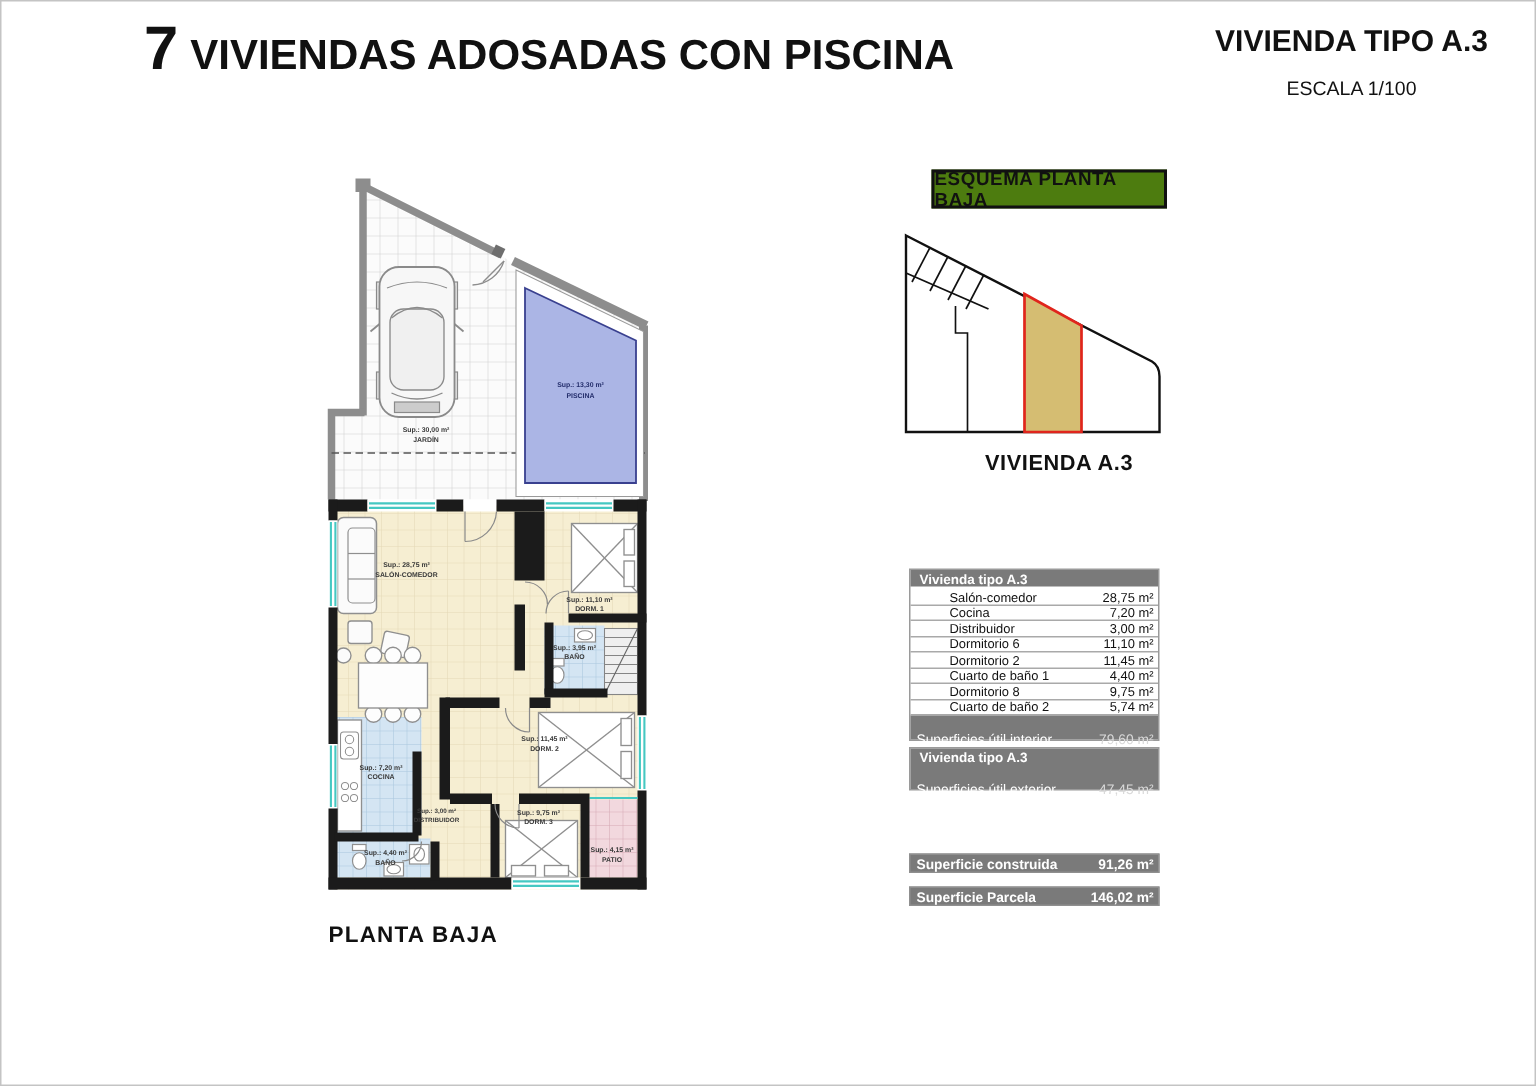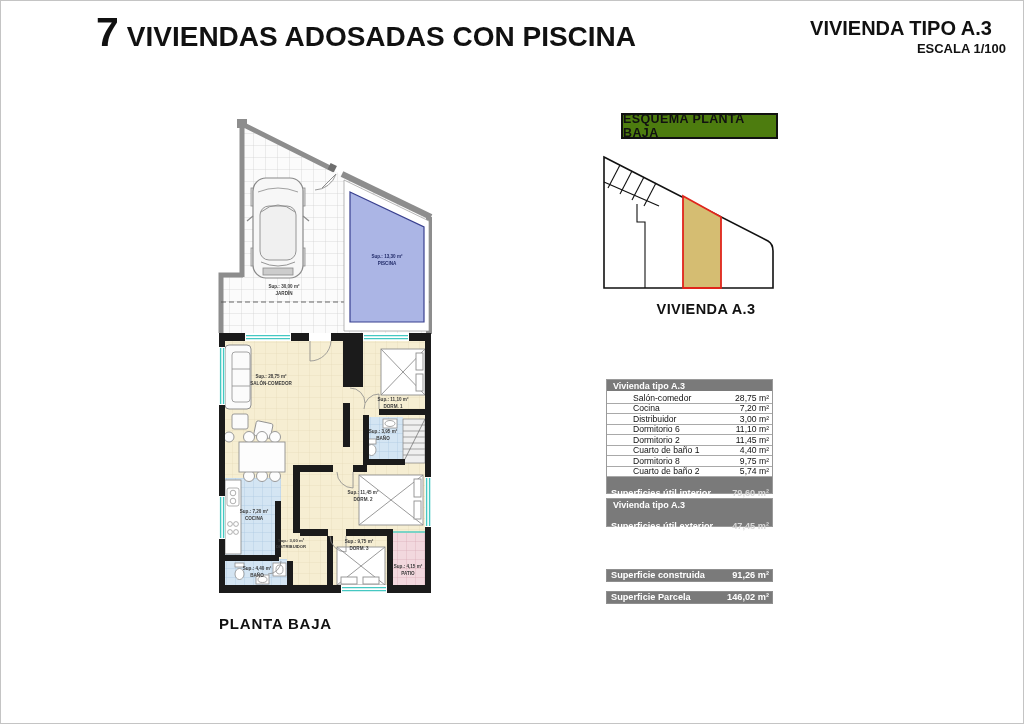--- a/index.html
+++ b/index.html
@@ -8,21 +8,21 @@
     position:relative; width:1024px; height:724px; margin:0 auto;
     background:#ffffff; border:1px solid #c4c4c4; overflow:hidden;
     font-family:"Liberation Sans", sans-serif; color:#111;
   }
   
   .title-wrap { position:absolute; left:95px; top:8px; display:flex; align-items:baseline; }
   .title-num  { font-size:41px; font-weight:bold; letter-spacing:-1px; }
   .title-text { font-size:28px; font-weight:bold; margin-left:9px; letter-spacing:0px; }
   .subtitle-wrap { position:absolute; left:795px; top:16px; width:210px; text-align:center; }
   .subtitle  { font-size:20px; font-weight:bold; }
-  .scale     { font-size:13px; font-weight:bold; margin-top:1px;text-align:right; }
+  .scale     { font-size:13px; font-weight:normal; margin-top:11px; }
   
   .schema-box {
     position:absolute; left:620px; top:112px; width:157px; height:26px;
     border:2px solid #111; display:flex; align-items:center; justify-content:center;
     font-size:12.5px; font-weight:bold; letter-spacing:0.4px; background:#4d7c0f;
   }
   .schema-svg { position:absolute; left:595px; top:146px; }
   .schema-label { position:absolute; left:625px; top:300px; width:160px; text-align:center;
     font-size:14.5px; font-weight:bold; letter-spacing:0.4px; }
   
@@ -31,25 +31,25 @@
   
   .areatable { position:absolute; left:605px; width:167px; background:#fff; border:1px solid #9a9a9a; }
   .t-interior { top:378px; }
   .t-exterior { top:497px; }
   .tbl-header { height:11px; background:#7a7a7a; color:#fff; font-size:9px; font-weight:bold;
     display:flex; align-items:center; padding-left:6px; }
   .tbl-body { padding:2px 0 0 0; }
   .tbl-row { display:flex; justify-content:space-between; align-items:flex-end;
     height:10.5px; font-size:8.6px; border-bottom:1px solid #a9a9a9; padding:0 3px 0 26px; }
   .tbl-row .val { font-weight:normal; }
-  .tbl-footer { height:13px; background:#7a7a7a; color:#fff; font-size:9.2px; font-weight:bold;
+  .tbl-footer { height:13px; background:#7a7a7a; color:#fff; font-size:9.2px; font-weight:normal;
     display:flex; align-items:center; justify-content:space-between; padding:16px 3px 0 4px; }
   .tbl-footer .val { color:#d9d9d9; }
   .graybar { position:absolute; left:605px; width:167px; height:13px; background:#7a7a7a;
-    color:#fff; font-size:9.2px; font-weight:bold; display:flex; align-items:flex-start;
+    color:#fff; font-size:9.2px; font-weight:bold; display:flex; align-items:center;
     justify-content:space-between; padding:0 3px 0 4px; border:1px solid #8f8f8f; }
   .b-construida { top:568px; }
   .b-parcela { top:590px; }
   
   text { font-family:"Liberation Sans", sans-serif; }
   .rlab { font-size:4.6px; font-weight:bold; fill:#3a3a3a; }
   .rlab2 { font-size:4.2px; font-weight:bold; fill:#3a3a3a; }
   .plab { font-size:4.6px; font-weight:bold; fill:#232d6b; }
 </style>
 </head>

